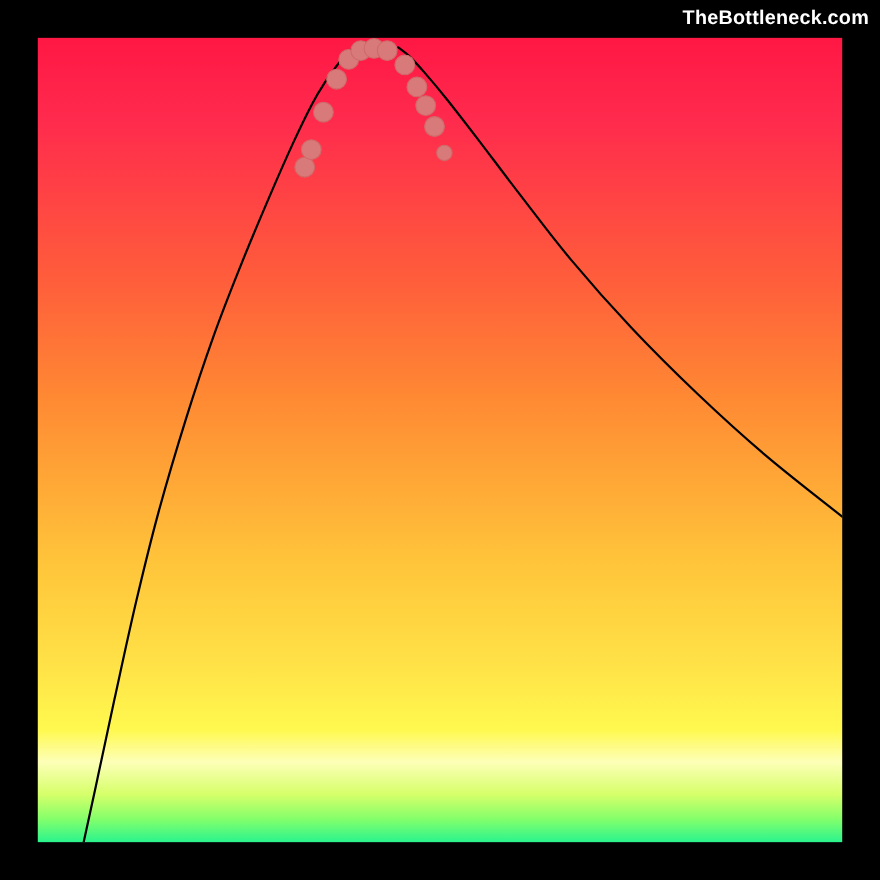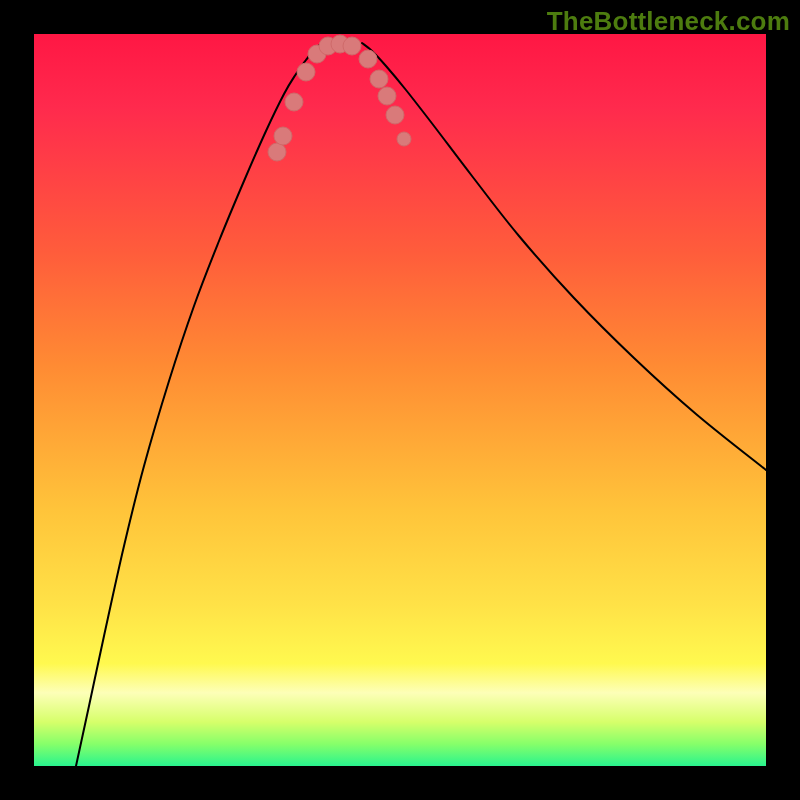--- a/index.html
+++ b/index.html
@@ -24,23 +24,23 @@
     top: 34px;
     width: 732px;
     height: 732px;
     overflow: hidden;
   }
   .watermark {
     position: absolute;
     top: 6px;
     right: 10px;
     font-family: Arial, Helvetica, sans-serif;
-    font-size: 26px;
+    font-size: 18px;
     font-weight: 600;
-    color: #4d7c0f;
+    color: #ffffff;
     letter-spacing: 0.2px;
   }
   svg {
     display: block;
   }
 </style>
 </head>
 <body>
 
 <div class="frame">

